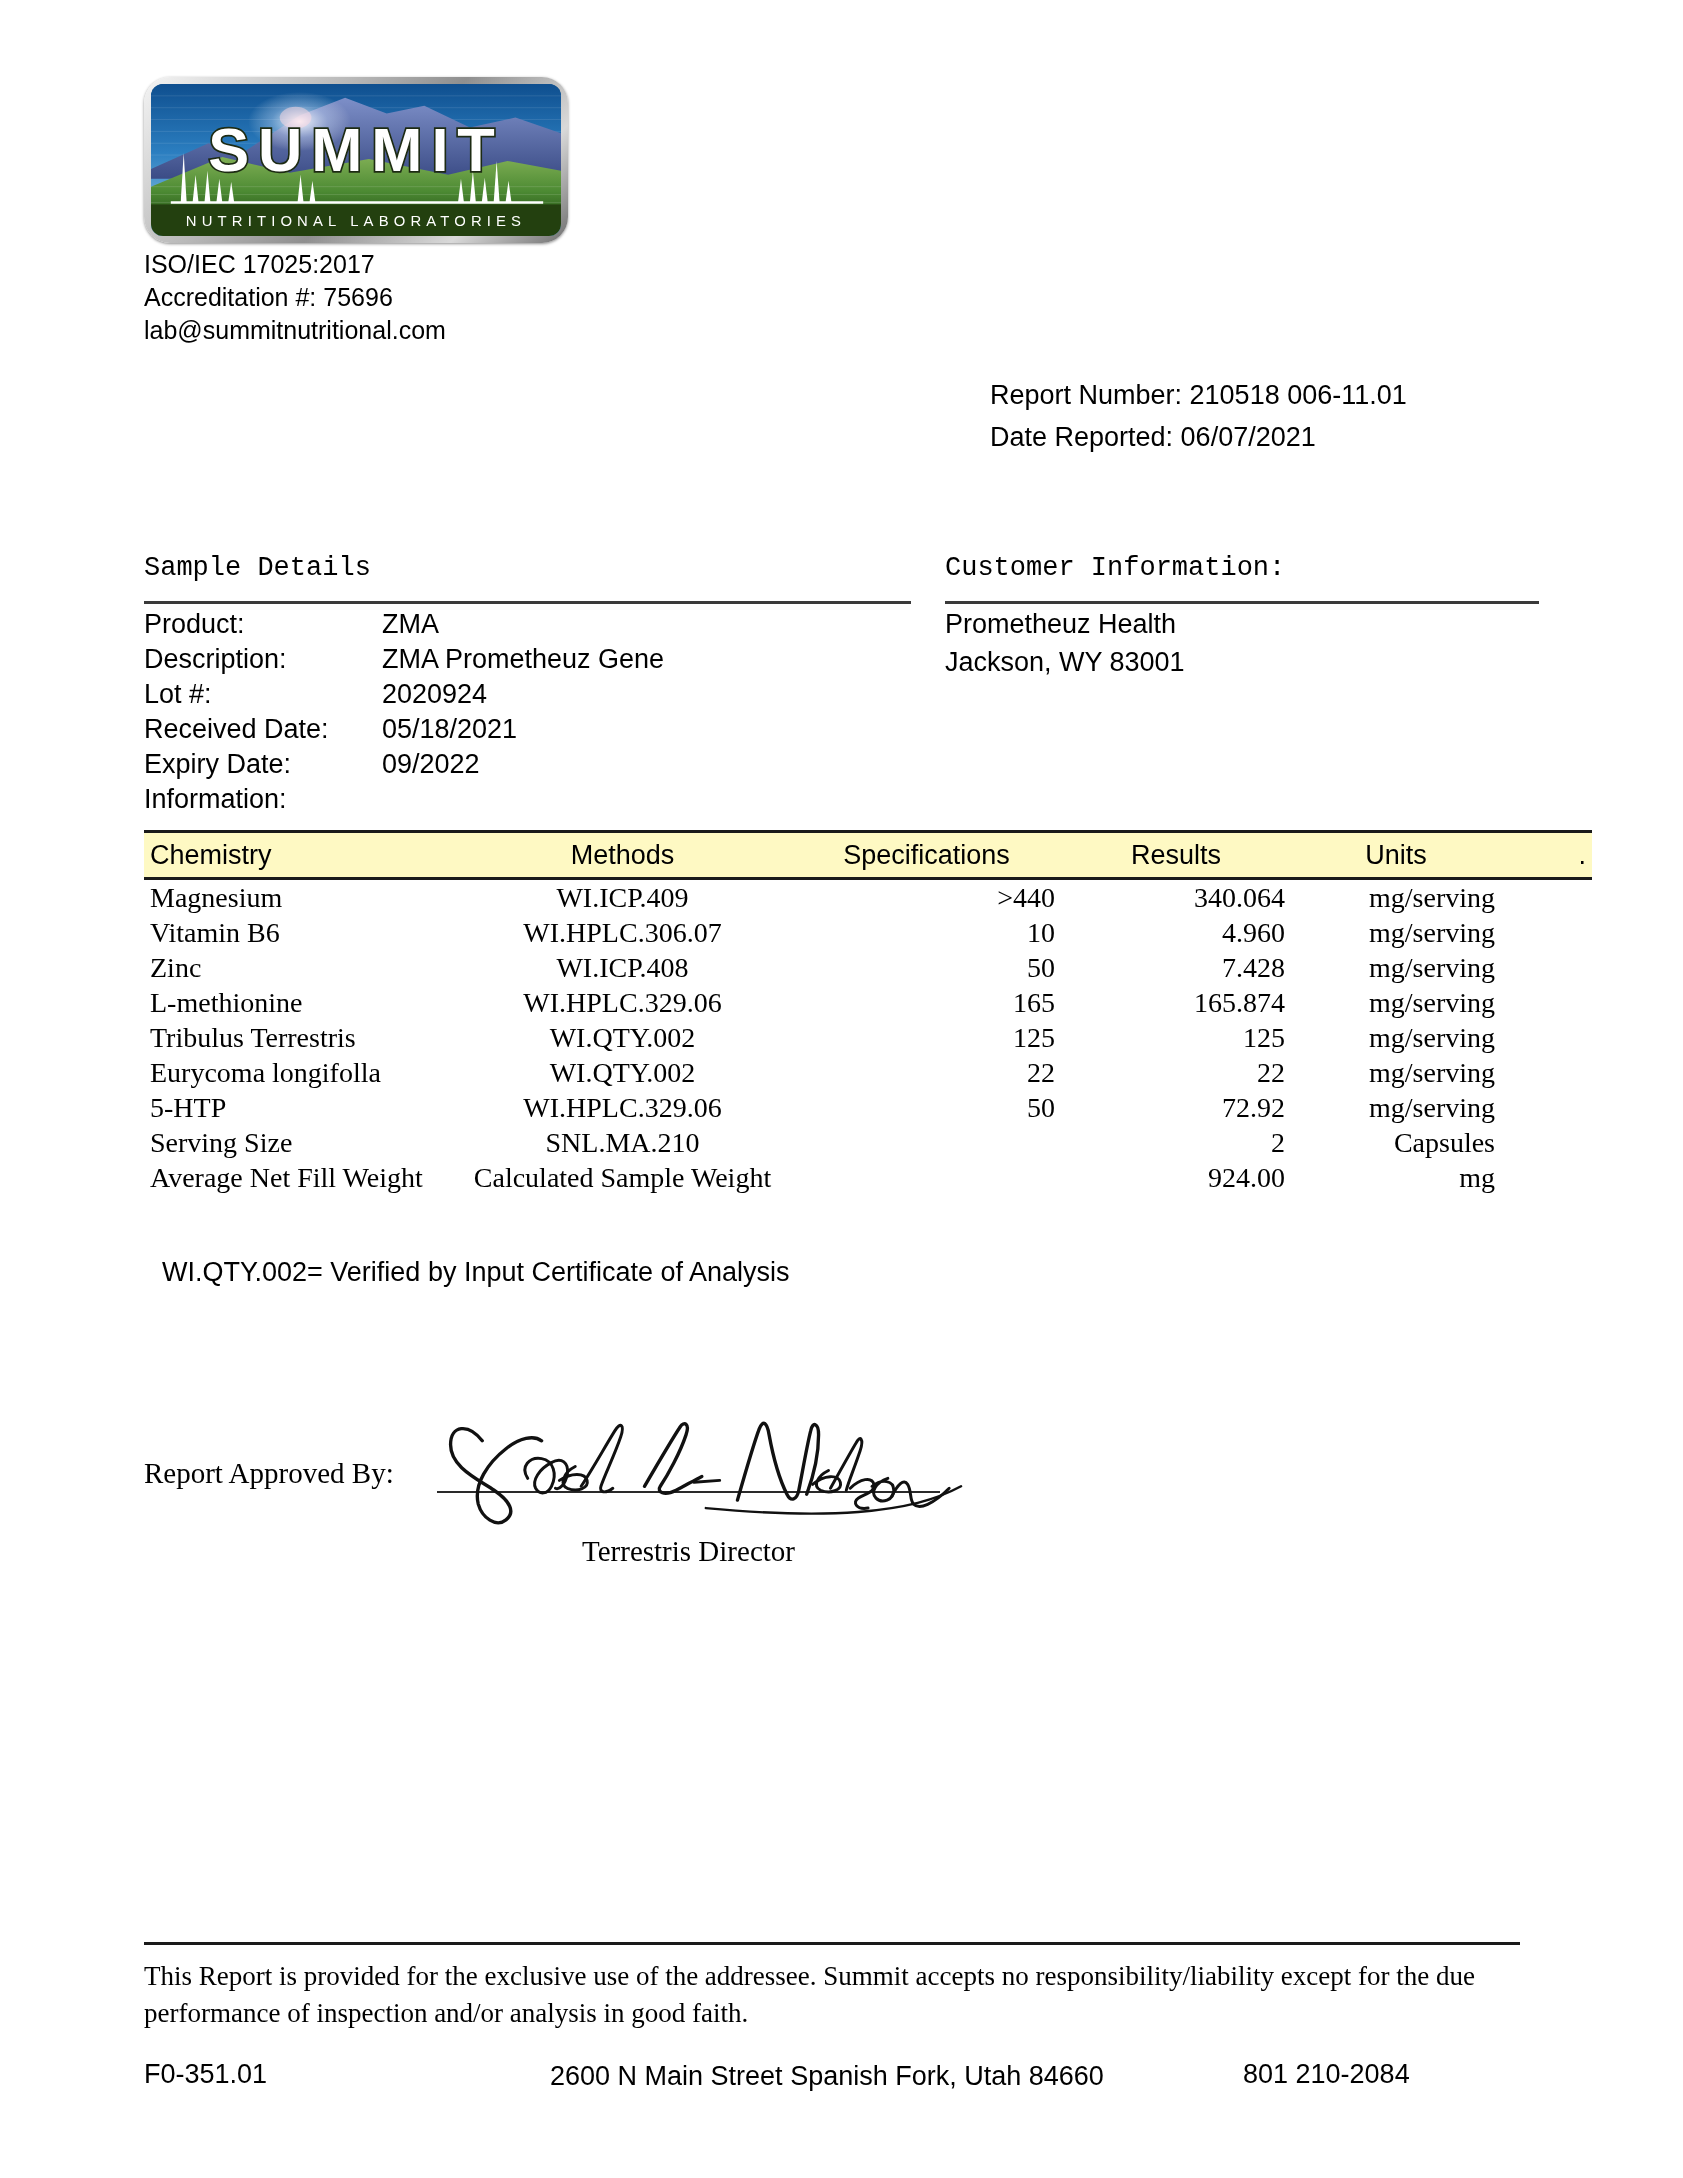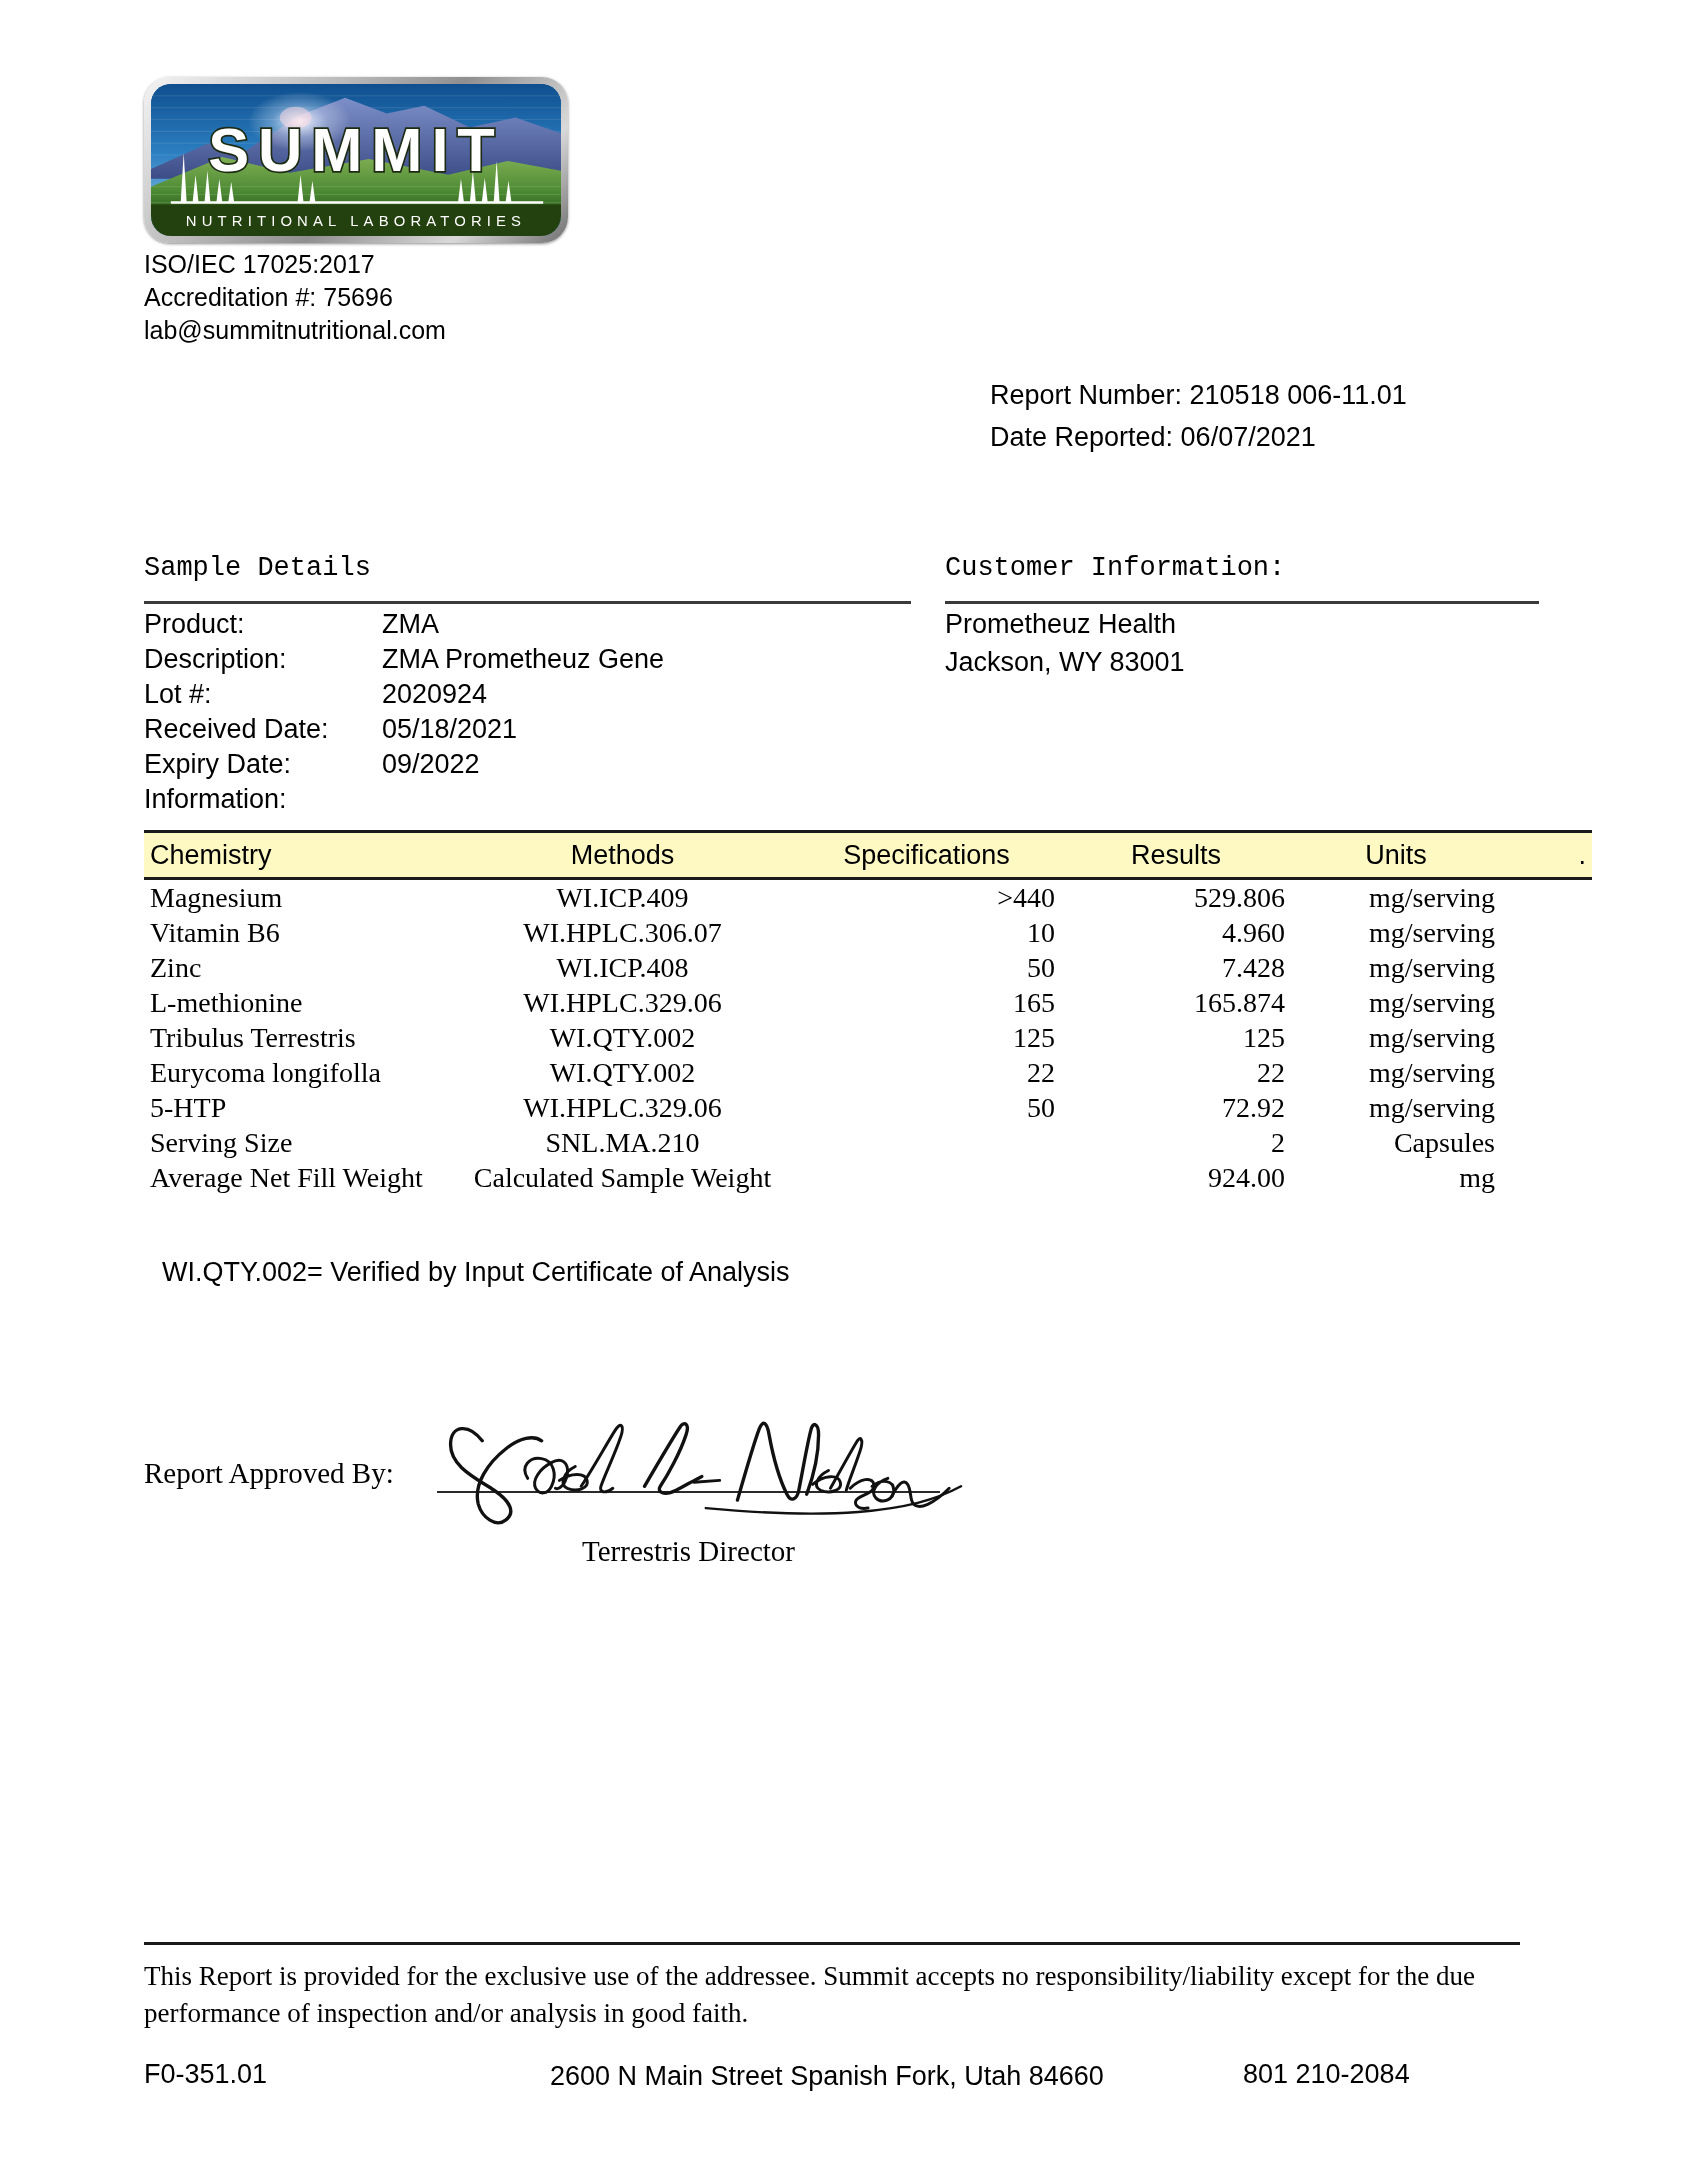--- a/index.html
+++ b/index.html
@@ -36,21 +36,21 @@
     inset: 0;
     border-radius: 26px;
     background: linear-gradient(135deg,#f4f4f4 0%, #b9b9b9 35%, #8f8f8f 55%, #d9d9d9 80%, #6f6f6f 100%);
     padding: 6px;
     box-sizing: border-box;
     box-shadow: 0 1px 3px rgba(0,0,0,.45);
   }
   .logo-inner {
     position: absolute;
     left: 7px; top: 7px; right: 7px; bottom: 7px;
-    border-radius: 20px;
+    border-radius: 12px;
     overflow: hidden;
     background: #0d4f86;
   }
   .logo-svg { display:block; width:100%; height:100%; }
 
   
   .accred {
     position: absolute;
     left: 144px;
     top: 248px;
@@ -410,21 +410,21 @@
         <th class="c-result">Results</th>
         <th class="c-units">Units</th>
         <th class="c-pad">.</th>
       </tr>
     </thead>
     <tbody>
       <tr>
         <td class="c-chem">Magnesium</td>
         <td class="c-method">WI.ICP.409</td>
         <td class="c-spec">&gt;440</td>
-        <td class="c-result">529.806</td>
+        <td class="c-result">340.064</td>
         <td class="c-units">mg/serving</td>
         <td class="c-pad"></td>
       </tr>
       <tr>
         <td class="c-chem">Vitamin B6</td>
         <td class="c-method">WI.HPLC.306.07</td>
         <td class="c-spec">10</td>
         <td class="c-result">4.960</td>
         <td class="c-units">mg/serving</td>
         <td class="c-pad"></td>

